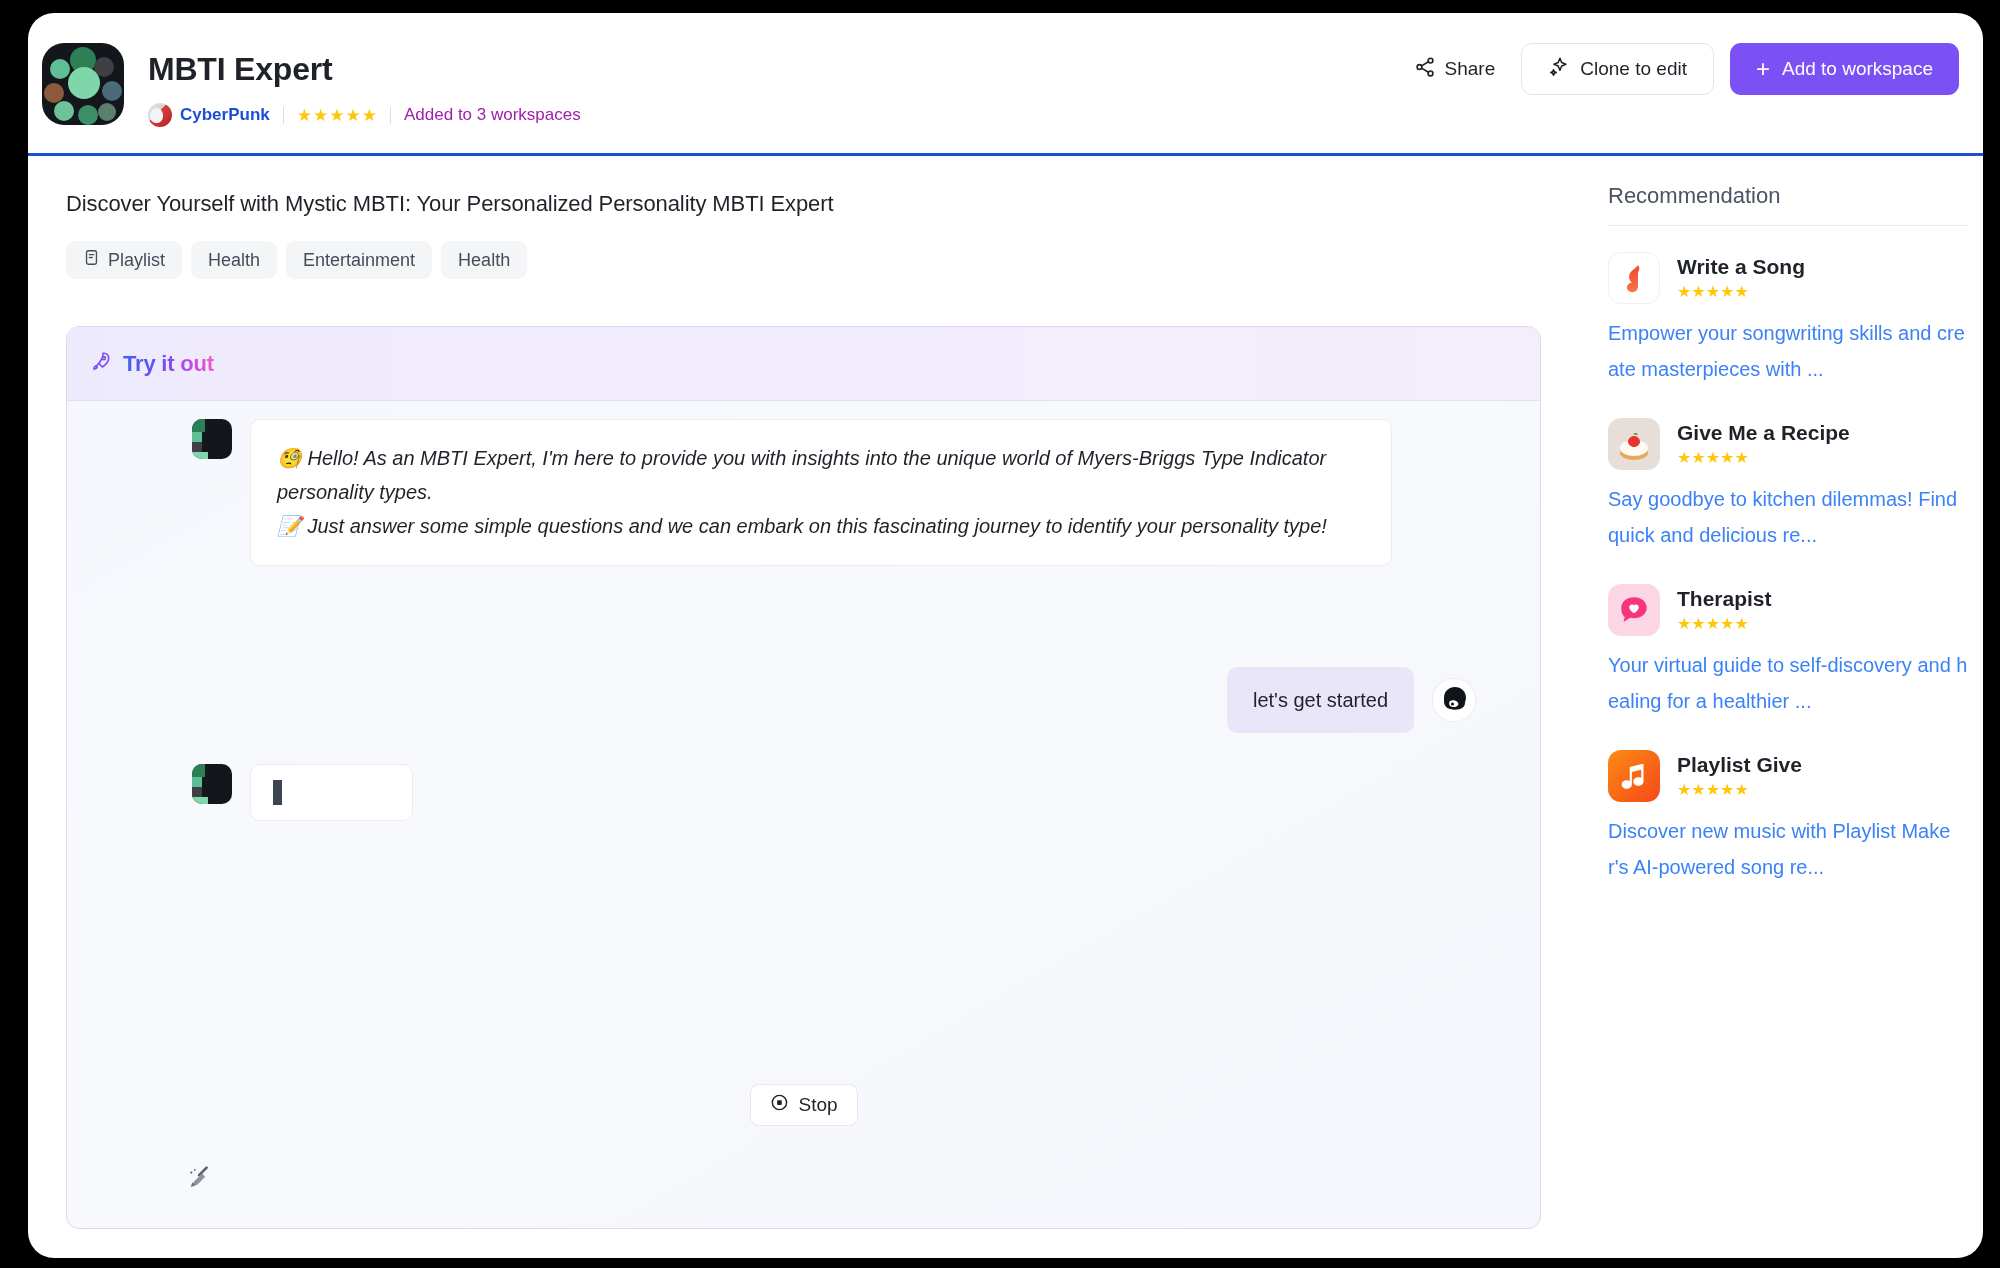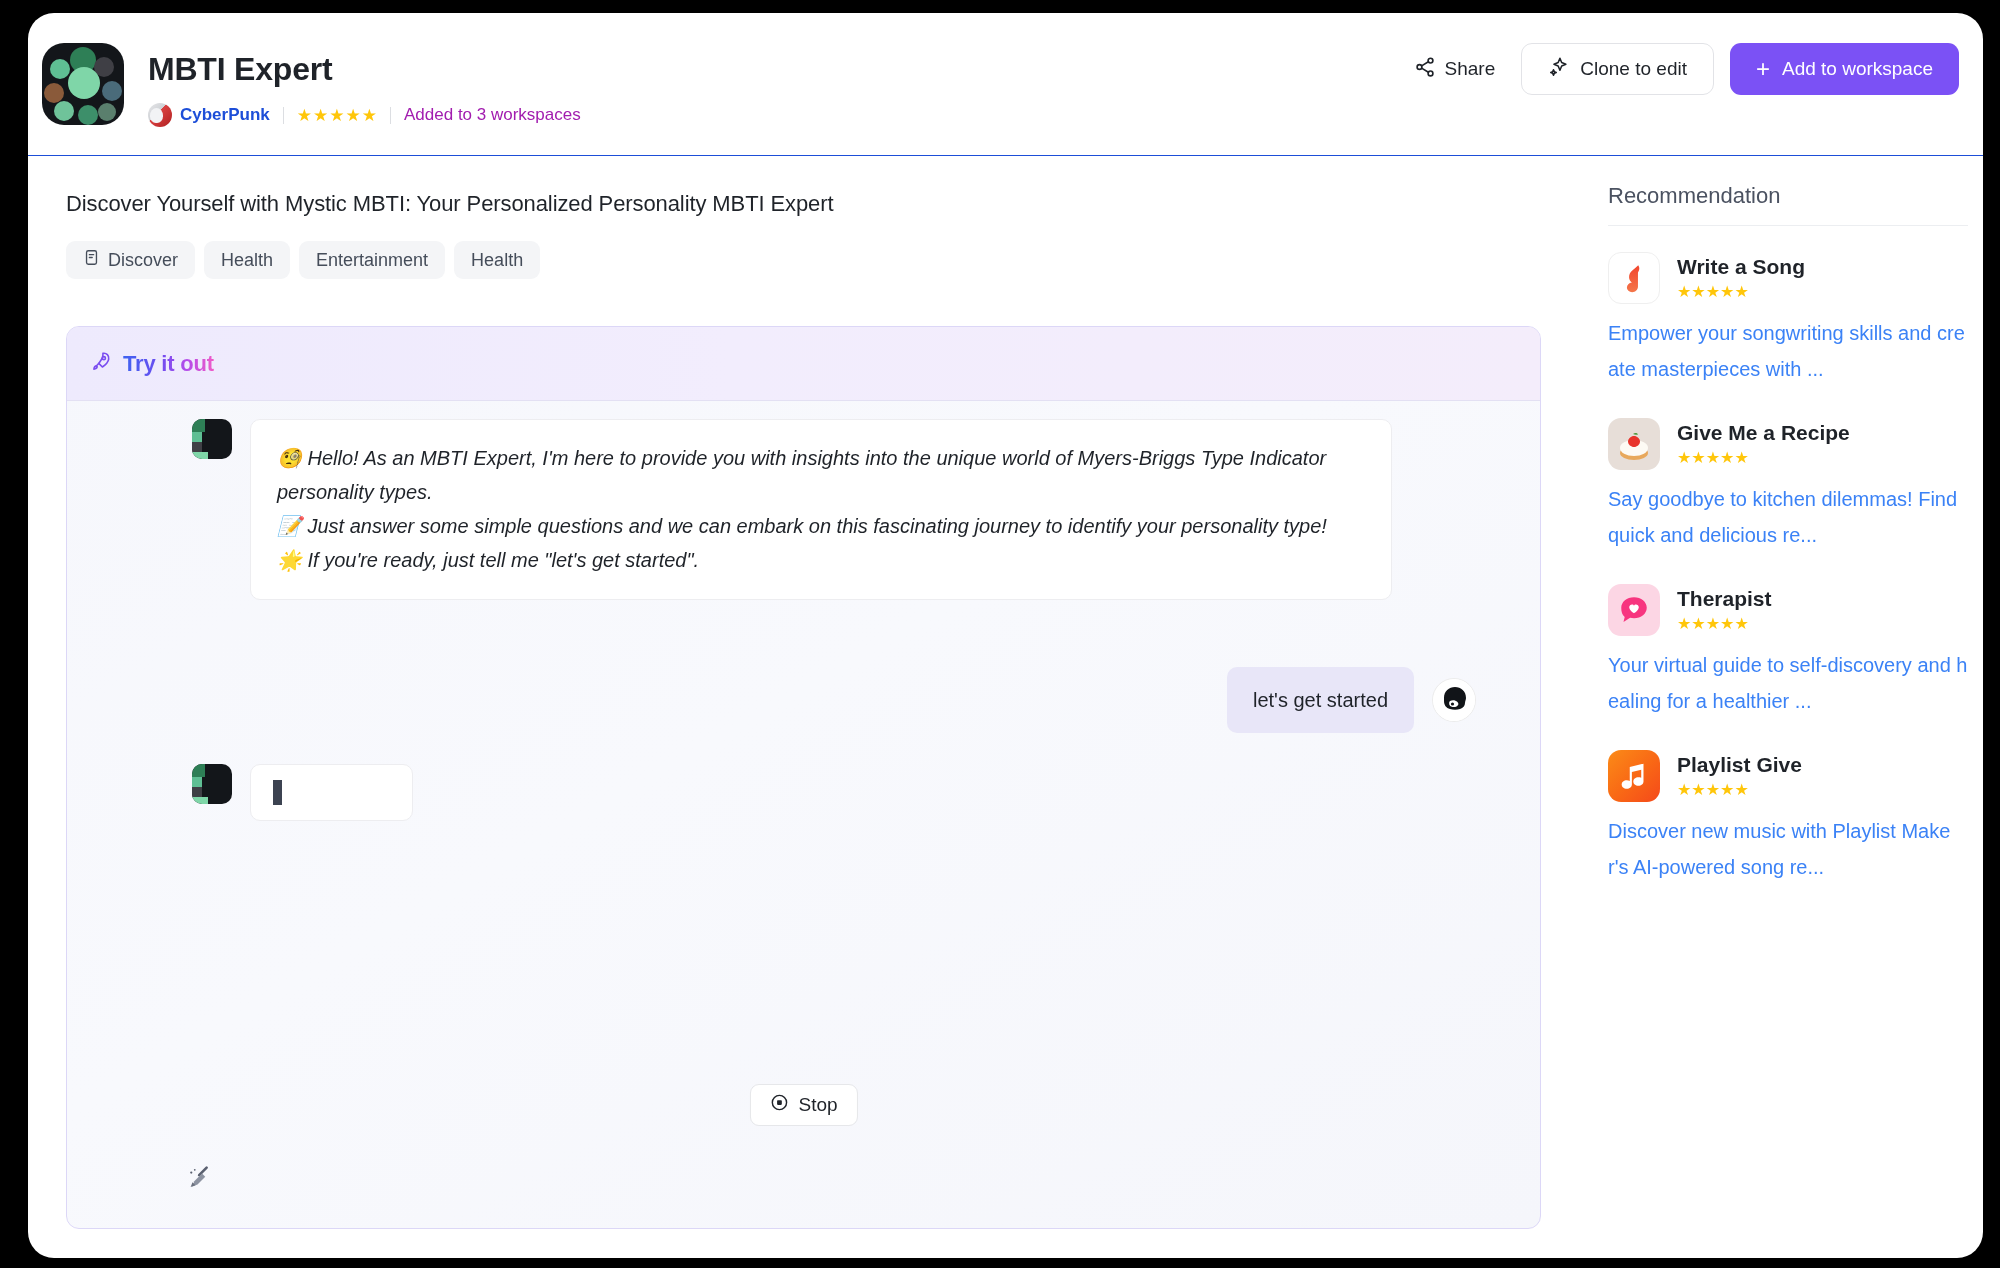--- a/index.html
+++ b/index.html
@@ -23,21 +23,21 @@
     border-radius: 26px;
     overflow: hidden;
   }
 
   
   #app-header {
     position: absolute;
     left: 0; top: 0;
     width: 1955px;
     height: 143px;
-    border-bottom: 1px solid #1d4ed8;
+    border-bottom: 3px solid #1d4ed8;
   }
 
   #app-avatar {
     position: absolute;
     left: 14px; top: 30px;
     width: 82px; height: 82px;
     border-radius: 22px;
     background: #13161a;
     overflow: hidden;
   }
@@ -447,21 +447,21 @@
 
   <div id="tag-row">
     <div class="tag">
       <span>
         <svg width="17" height="17" viewBox="0 0 24 24" fill="none" stroke="#454d5a" stroke-width="1.9" stroke-linecap="round" stroke-linejoin="round">
           <rect x="5" y="2.5" width="14" height="19" rx="2.5"></rect>
           <line x1="9" y1="8" x2="15" y2="8"></line>
           <line x1="9" y1="12" x2="13" y2="12"></line>
         </svg>
       </span>
-      <span>Discover</span>
+      <span>Playlist</span>
     </div>
     <div class="tag">
       <span>Health</span>
     </div>
     <div class="tag">
       <span>Entertainment</span>
     </div>
     <div class="tag">
       <span>Health</span>
     </div>
@@ -487,21 +487,20 @@
         <div class="bot-avatar">
           <div class="face" style="left:14px;top:2px;width:13px;height:13px;background:#2e7f56;"></div>
           <div class="face" style="left:3px;top:8px;width:10px;height:10px;background:#5fbf94;"></div>
           <div class="face" style="left:26px;top:7px;width:10px;height:10px;background:#3f3f45;"></div>
           <div class="face" style="left:13px;top:12px;width:16px;height:16px;background:#7fd6a8;"></div>
 
         </div>
         <div class="bot-bubble" style="width:1190px;">
           <p>🧐 Hello! As an MBTI Expert, I'm here to provide you with insights into the unique world of Myers-Briggs Type Indicator personality types.</p>
           <p>📝 Just answer some simple questions and we can embark on this fascinating journey to identify your personality type!</p>
-          <p>🌟 If you're ready, just tell me "let's get started".</p>
         </div>
       </div>
 
       <div id="user-row">
         <div id="user-bubble">let's get started</div>
         <div id="user-avatar">
           <svg width="44" height="44" viewBox="0 0 44 44">
             <circle cx="22" cy="22" r="22" fill="#ffffff"></circle>
             <path d="M11 19c0-7 5-11 11-11s11 4 11 11c0 2-1 3-1 5 0 3-2 5-5 6-3 1-7 1-10 0-4-1-6-4-6-8 0-1 0-2 0-3z" fill="#111418"></path>
             <path d="M17 22c2.5-1.5 5.5-1 7.5 1 1.5 1.5 1 3.5-1 4.5-2.5 1.2-6 .5-7-1.5-.6-1.4-.5-3 .5-4z" fill="#ffffff"></path>

